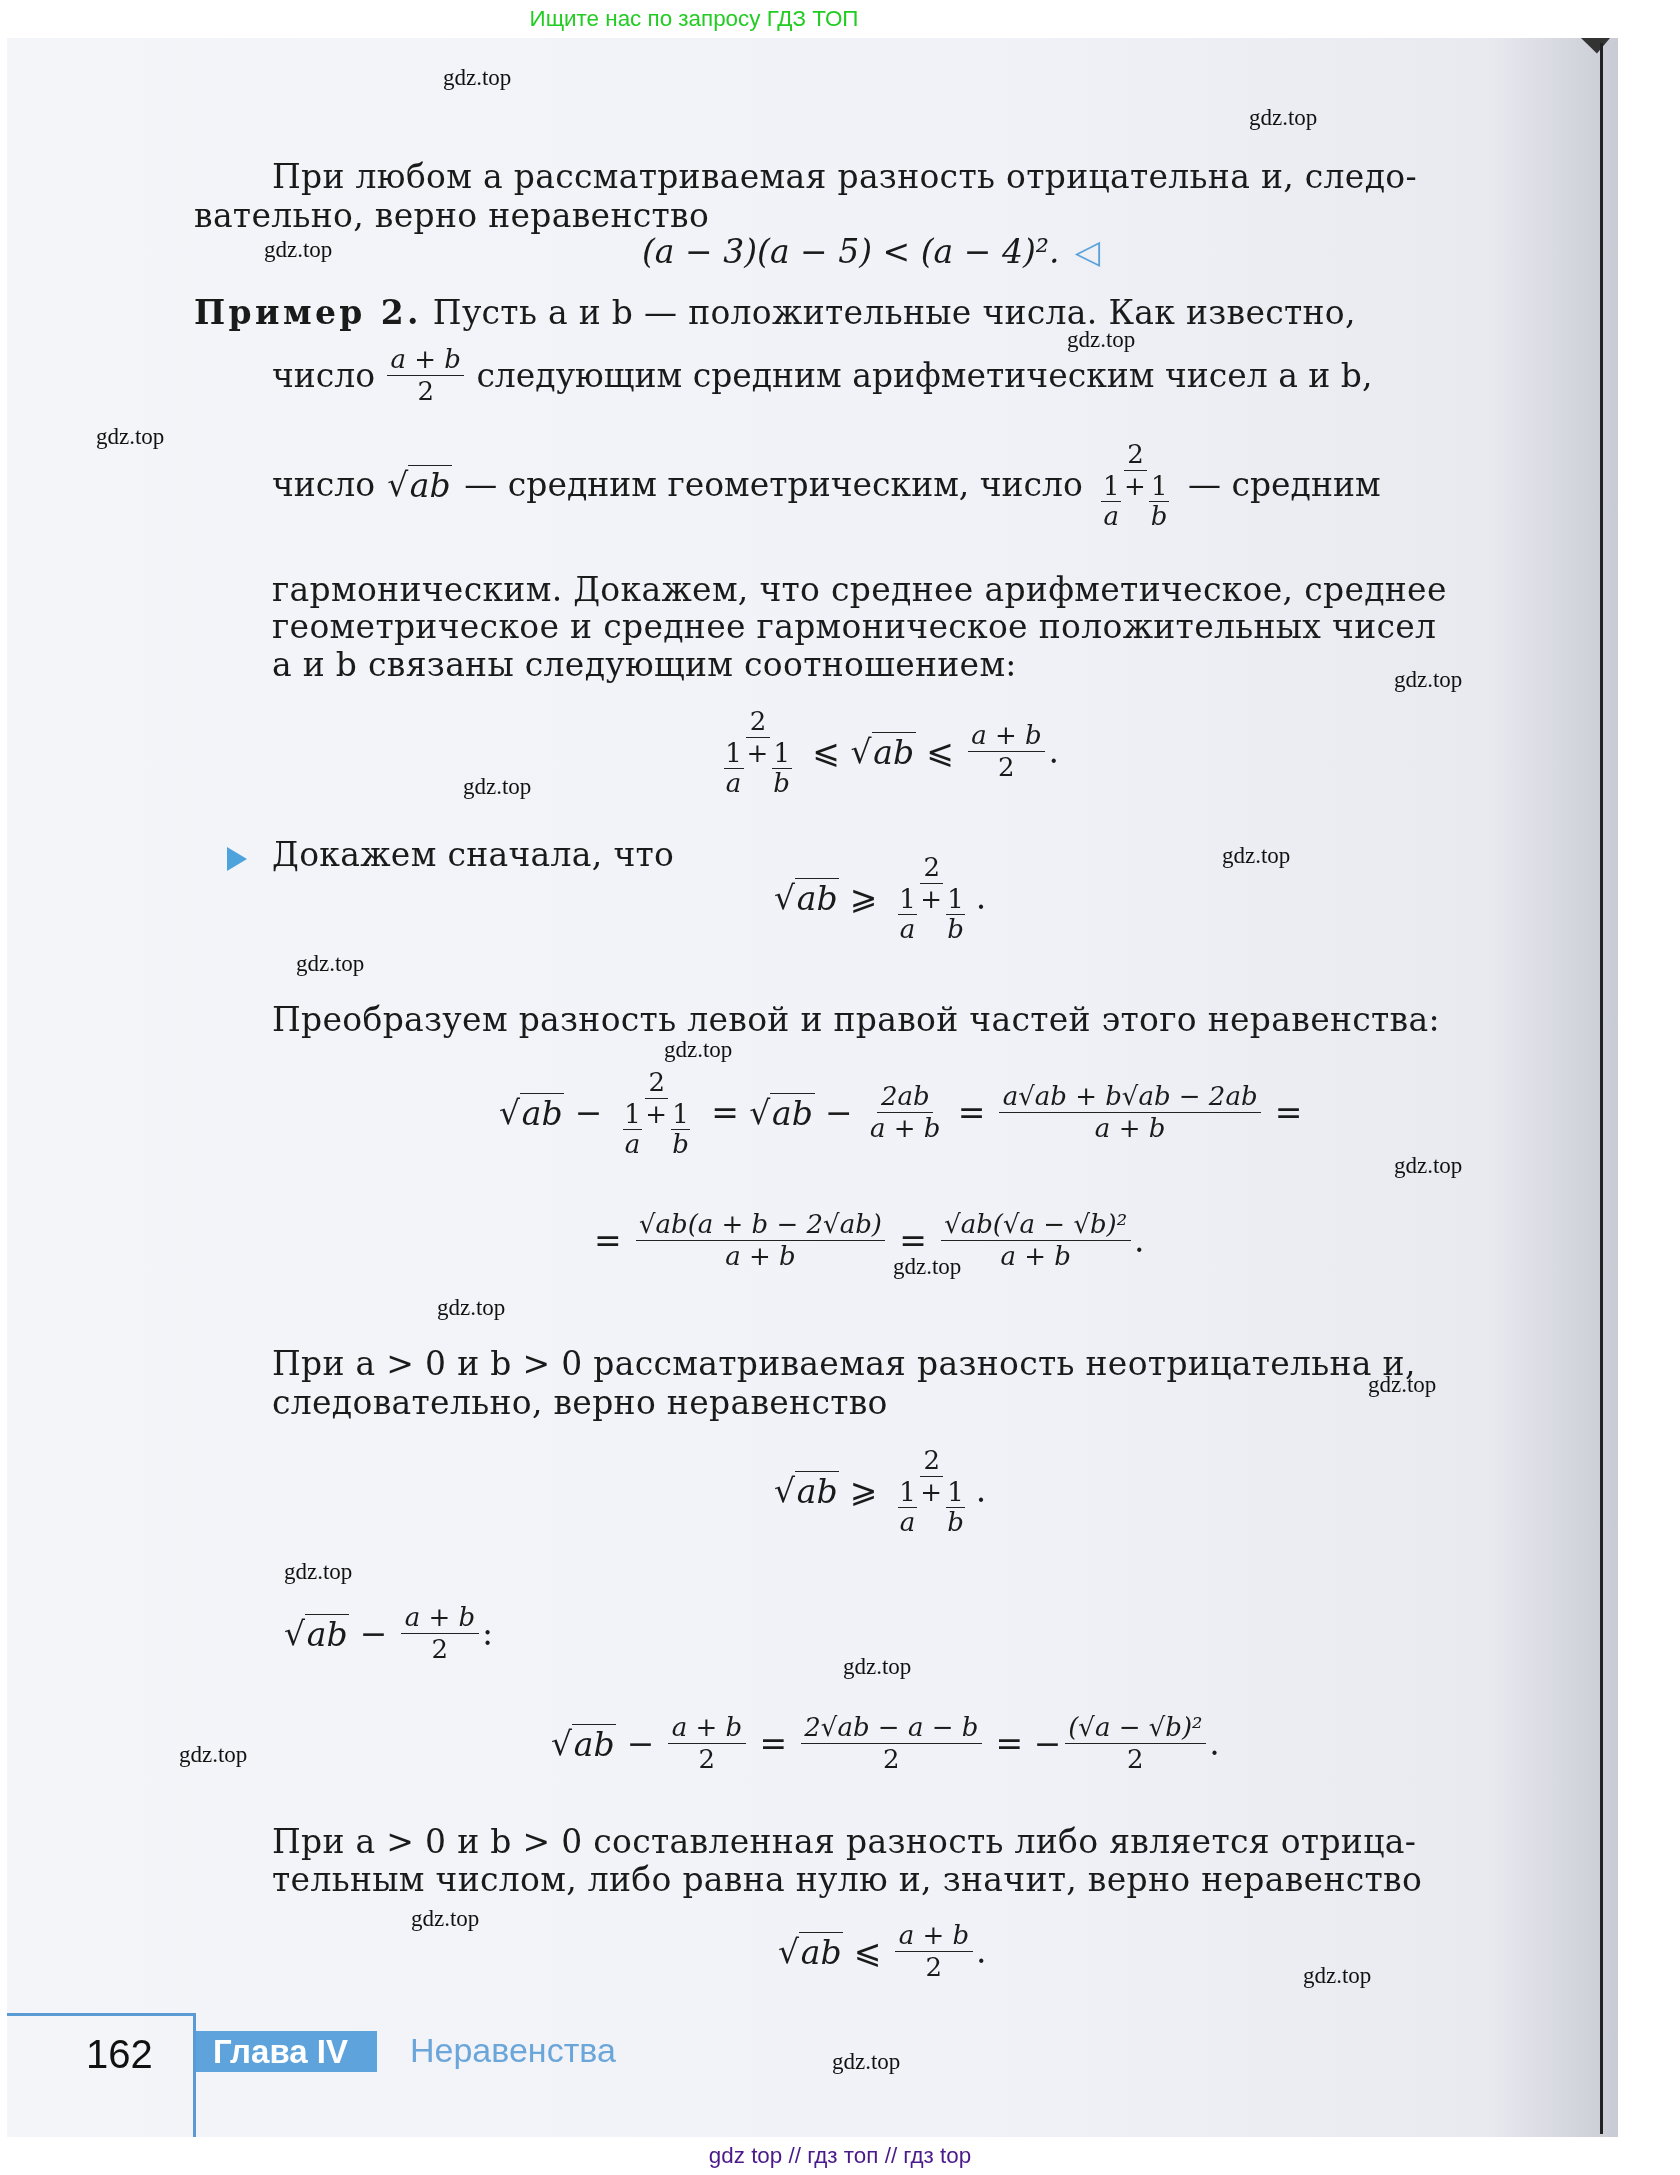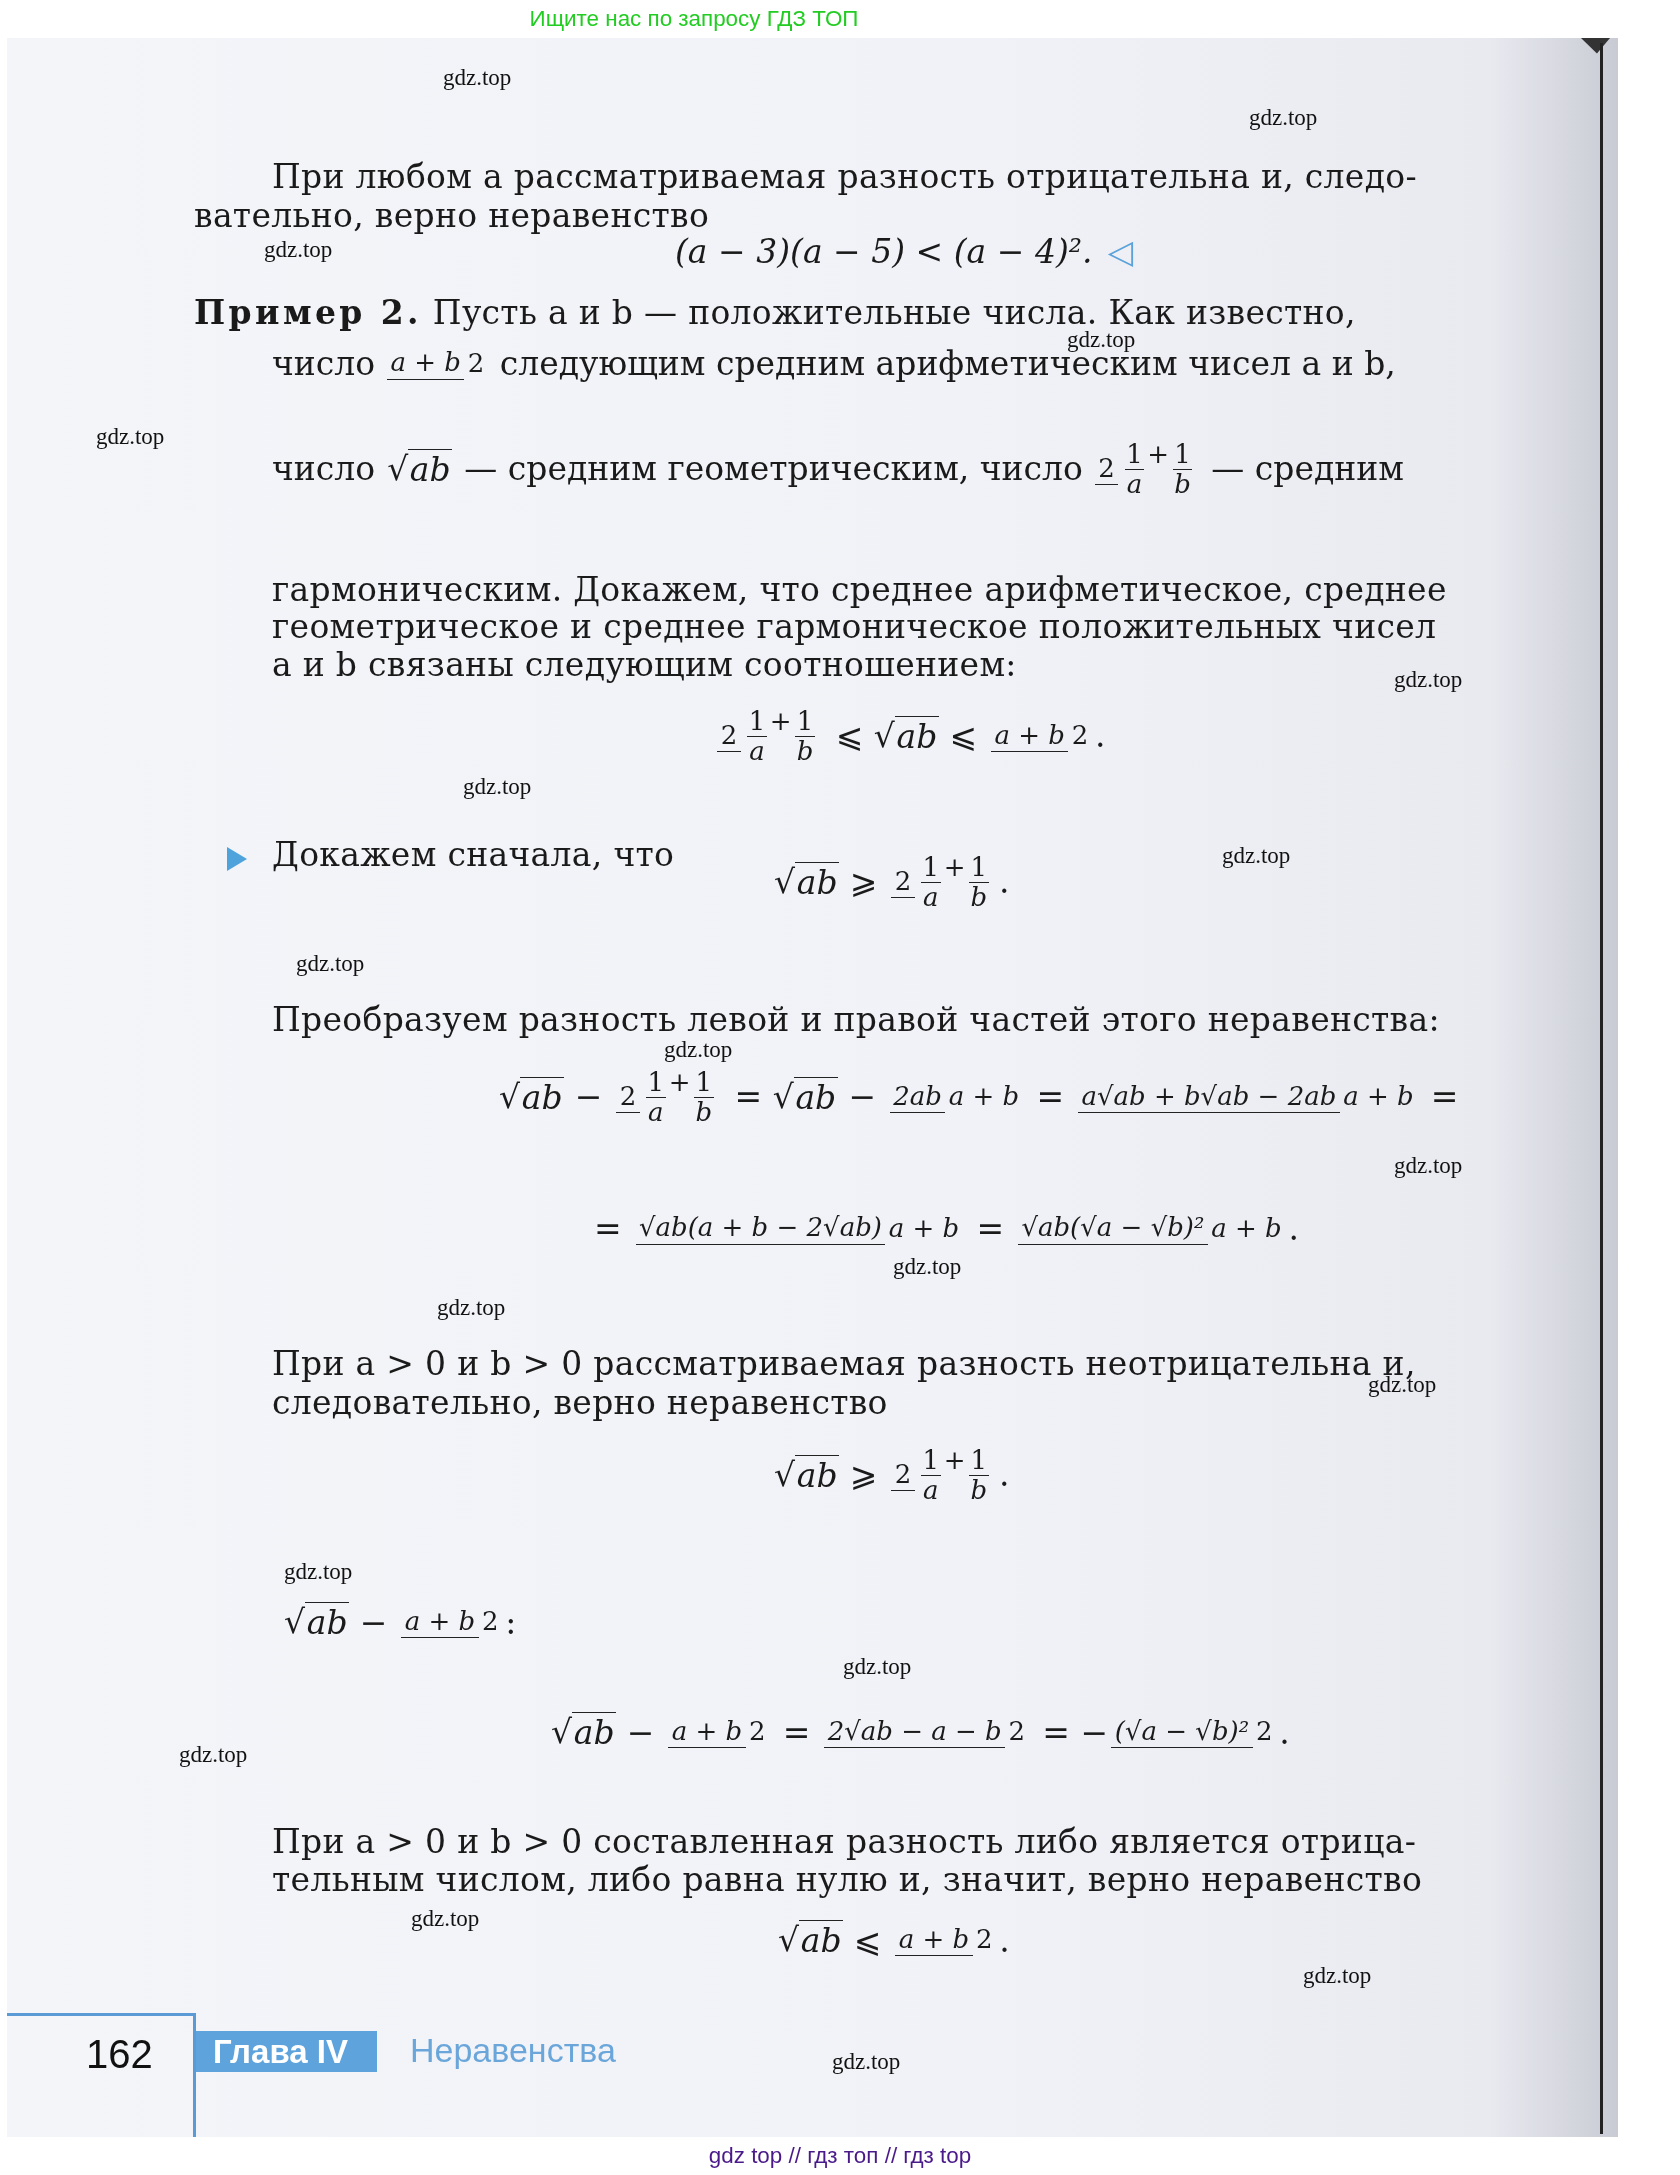--- a/index.html
+++ b/index.html
@@ -12,21 +12,21 @@
   .spine { position:absolute; left:1600px; top:43px; width:2.6px; height:2091px; background:#222; }
   .spine-tip { position:absolute; left:1581px; top:38px; width:29px; height:15.5px; background:#333;
                clip-path:polygon(0 0,100% 0,55% 100%); }
   .bottom-banner { position:absolute; top:2137px; left:0; width:1680px; height:38px; text-align:center;
          font-family:"Liberation Sans", sans-serif; font-size:22.4px; line-height:38px; color:#4b1a8a; }
   .wm { position:absolute; font-family:Liberation Serif, serif; font-size:23px; color:#111; }
   .t { position:absolute; font-size:33px; white-space:nowrap; letter-spacing:0.3px; }
   .i { font-style:italic; }
   .b { font-weight:bold; letter-spacing:3.4px; }
   .math { position:absolute; font-size:33px; white-space:nowrap; display:flex; align-items:center; }
-  .frac { display:inline-flex; flex-direction:row; align-items:center; vertical-align:middle; margin:0 3.4px; }
+  .frac { display:inline-flex; flex-direction:column; align-items:center; vertical-align:middle; margin:0 3.4px; }
   .frac .n { font-size:26px; padding:0 3.4px; border-bottom:1.7px solid #222; line-height:1.2; }
   .frac .d { font-size:26px; padding:0 3.4px; line-height:1.2; }
   .sfrac { display:inline-flex; flex-direction:column; align-items:center; font-size:22.4px; margin:0 1.7px; }
   .sfrac .n { border-bottom:1.7px solid #222; padding:0 1.7px; line-height:1.1; }
   .sfrac .d { line-height:1.1; }
   .sqrt { display:inline-flex; align-items:flex-start; }
   .sqrt .r { font-style:normal; }
   .sqrt .v { border-top:1.7px solid #222; padding:0 1.7px; font-style:italic; }
   .blue-tri { position:absolute; width:0; height:0; border-top:12px solid transparent; border-bottom:12px solid transparent; border-left:20.6px solid #4ea3dd; }
   .end-tri { color:#5aa2d9; font-style:normal; }
@@ -61,21 +61,21 @@
 <div class="wm" style="left:1368px;top:1372px">gdz.top</div>
 <div class="wm" style="left:284px;top:1559px">gdz.top</div>
 <div class="wm" style="left:843px;top:1654px">gdz.top</div>
 <div class="wm" style="left:179px;top:1742px">gdz.top</div>
 <div class="wm" style="left:411px;top:1906px">gdz.top</div>
 <div class="wm" style="left:1303px;top:1963px">gdz.top</div>
 <div class="wm" style="left:832px;top:2049px">gdz.top</div>
 
 <div class="t" style="left:272px;top:157px">При любом a рассматриваемая разность отрицательна и, следо-</div>
 <div class="t" style="left:194px;top:196px">вательно, верно неравенство</div>
-<div class="math i" style="left:675px;top:232px">
+<div class="math i" style="left:642px;top:232px">
   <span>(a − 3)(a − 5) &lt; (a − 4)².</span>
   <span class="end-tri" style="margin-left:15.5px">◁</span>
 </div>
 
 <div class="t" style="left:194px;top:293px">
   <span class="b">Пример 2.</span>
   <span>Пусть a и b — положительные числа. Как известно,</span>
 </div>
 
 <div class="math" style="left:272px;top:344px">

